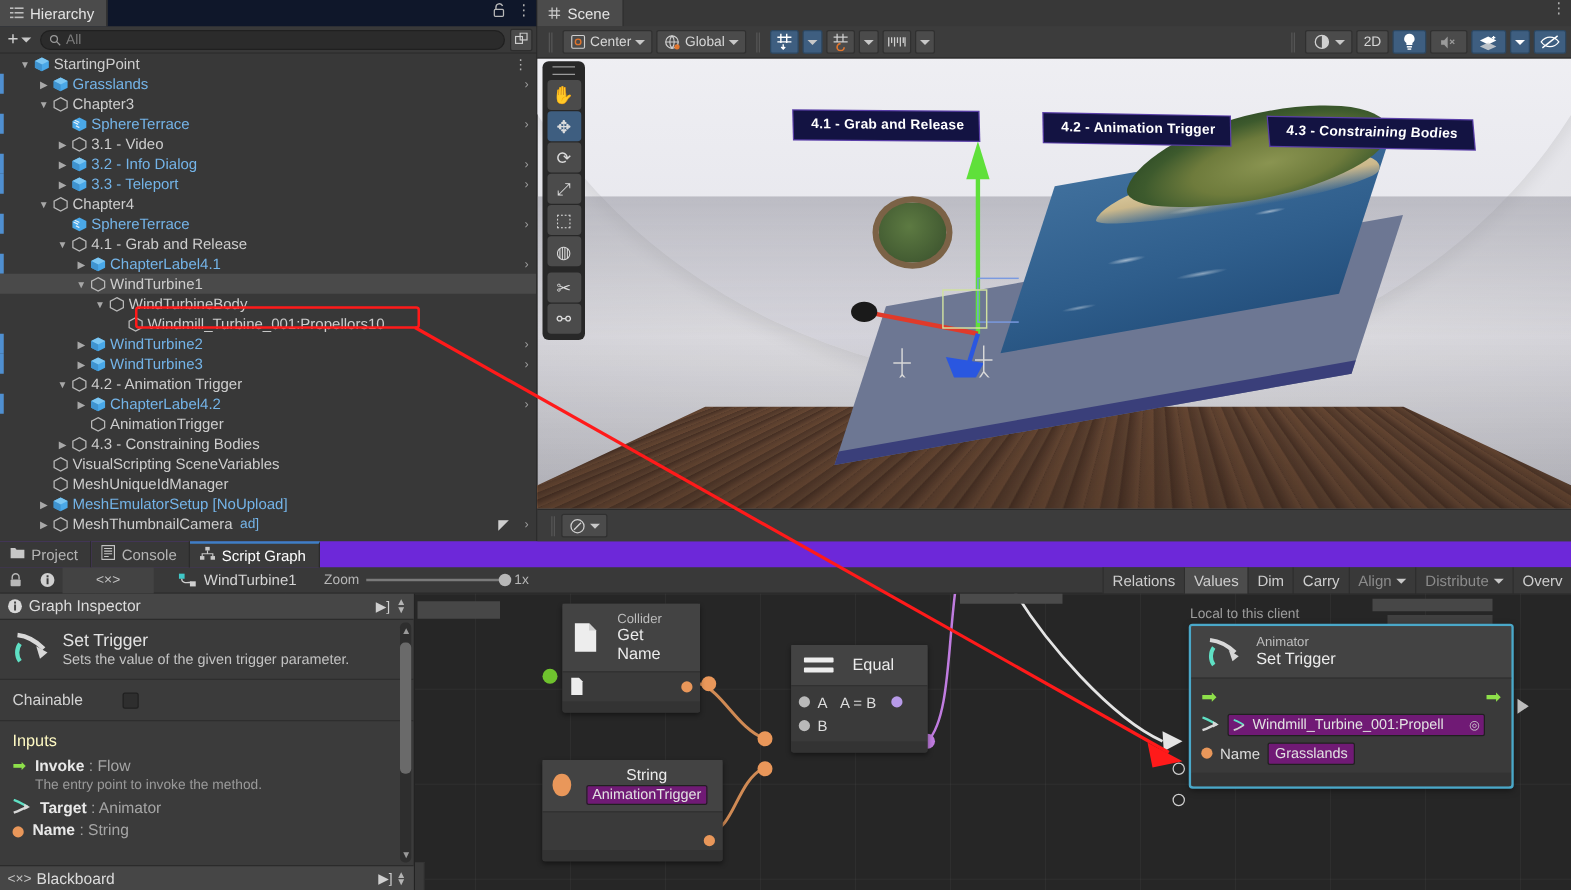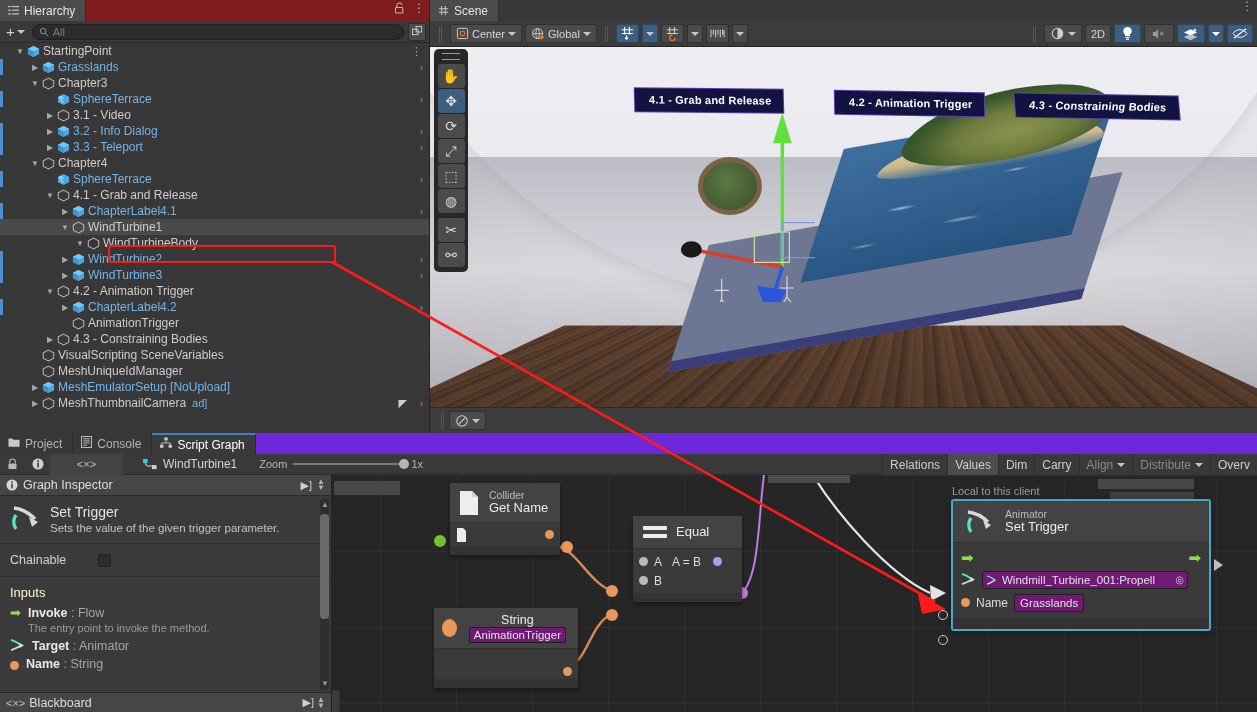--- a/index.html
+++ b/index.html
@@ -12,21 +12,21 @@
   }
   .app { position:relative; width:1257px; height:712px; }
   .spacer { flex:1 1 auto; }
 
   
   #hierarchy {
     position:absolute; left:0; top:0; width:430px; height:433px;
     background:#383838; border-right:1px solid #232323;
   }
   .tabbar {
-    height:21px; background:#7f1d1d; display:flex; align-items:flex-end;
+    height:21px; background:#0f172a; display:flex; align-items:flex-end;
     position:relative;
   }
   .tab {
     height:21px; padding:0 10px 0 8px; display:flex; align-items:center; gap:5px;
     background:#383838; color:#b4b4b4; font-size:12px; border-right:1px solid #2b2b2b;
   }
   .tab.active { background:#4b4b4b; color:#e4e4e4; }
   .tab.activeblue { background:#3b3b3b; color:#ffffff; border-top:2px solid #3f7fc6;}
   .tab-icons { position:absolute; right:4px; top:2px; display:flex; gap:8px; align-items:center; color:#b0b0b0; }
 
@@ -173,21 +173,21 @@
   .port-sub { font-size:11px; color:#9a9a9a; padding:0 10px 3px 28px;}
   .vscroll { position:absolute; right:2px; top:2px; width:9px; bottom:2px; background:#2e2e2e; border-radius:4px;}
   .vthumb { position:absolute; right:2px; top:18px; width:9px; height:105px; background:#6a6a6a; border-radius:4px;}
   .vtri { position:absolute; right:2px; color:#9a9a9a; font-size:8px;}
   .bb-bar { height:20px; background:#464646; display:flex; align-items:center; gap:4px; padding:0 6px; border-top:1px solid #2b2b2b;}
   .bb-right { margin-left:auto; display:flex; align-items:center; gap:3px;}
   .stepper { display:flex; flex-direction:column; line-height:6px; font-size:8px; color:#b5b5b5;}
 
   
   .node { position:absolute; background:#3f3f3f; border-radius:2px; box-shadow:0 2px 4px rgba(0,0,0,.45); }
-  .node .nhead { display:flex; align-items:center; gap:9px; padding:6px 10px 6px 8px; background:#434343;}
+  .node .nhead { display:flex; align-items:center; gap:15px; padding:6px 10px 6px 8px; background:#434343;}
   .node .nhead .ntitles { line-height:1.15; }
   .node .nhead .sub { font-size:10.5px; color:#bdbdbd; }
   .node .nhead .main { font-size:13px; color:#ececec; }
   .node .nbody { background:#3a3a3a; border-top:1px solid #313131; padding:4px 8px; }
   .node .nfoot { height:9px; background:#333333; border-radius:0 0 2px 2px;}
   .nrow { display:flex; align-items:center; gap:6px; height:19px; font-size:12px; color:#dddddd;}
   .dot { width:9px; height:9px; border-radius:50%; }
   .dot.orange { background:#e9975a; }
   .dot.gray { background:#b9b9b9; }
   .dot.purple { background:#b79ae8; }
@@ -396,20 +396,30 @@
         </div>
         <div class="trow">
           <span class="tw" style="width:74px"></span>
           <span class="arrow">▼</span>
           <span class="gico">
             <svg width="13" height="13" viewBox="0 0 14 14">
               <path d="M7 1.2 12.6 4.2v5.6L7 12.8 1.4 9.8V4.2z" fill="none" stroke="#b8b8b8" stroke-width="1.1"></path>
             </svg>
           </span>
           <span class="lbl">WindTurbineBody</span>
+        </div>
+        <div class="trow">
+          <span class="tw" style="width:89px"></span>
+          <span class="arrow"></span>
+          <span class="gico">
+            <svg width="13" height="13" viewBox="0 0 14 14">
+              <path d="M7 1.2 12.6 4.2v5.6L7 12.8 1.4 9.8V4.2z" fill="none" stroke="#b8b8b8" stroke-width="1.1"></path>
+            </svg>
+          </span>
+          <span class="lbl">Windmill_Turbine_001:Propellors10</span>
         </div>
         <div class="trow">
           <span class="bar"></span>
           <span class="tw" style="width:59px"></span>
           <span class="arrow">▶</span>
           <span class="gico">
             <svg width="13" height="13" viewBox="0 0 14 14">
               <path d="M7 1 13 4v6l-6 3-6-3V4z" fill="#4aa8e8"></path>
               <path d="M7 1 13 4 7 7 1 4z" fill="#7cc6f2"></path>
               <path d="M7 7v6l-6-3V4z" fill="#3f93cf"></path>

